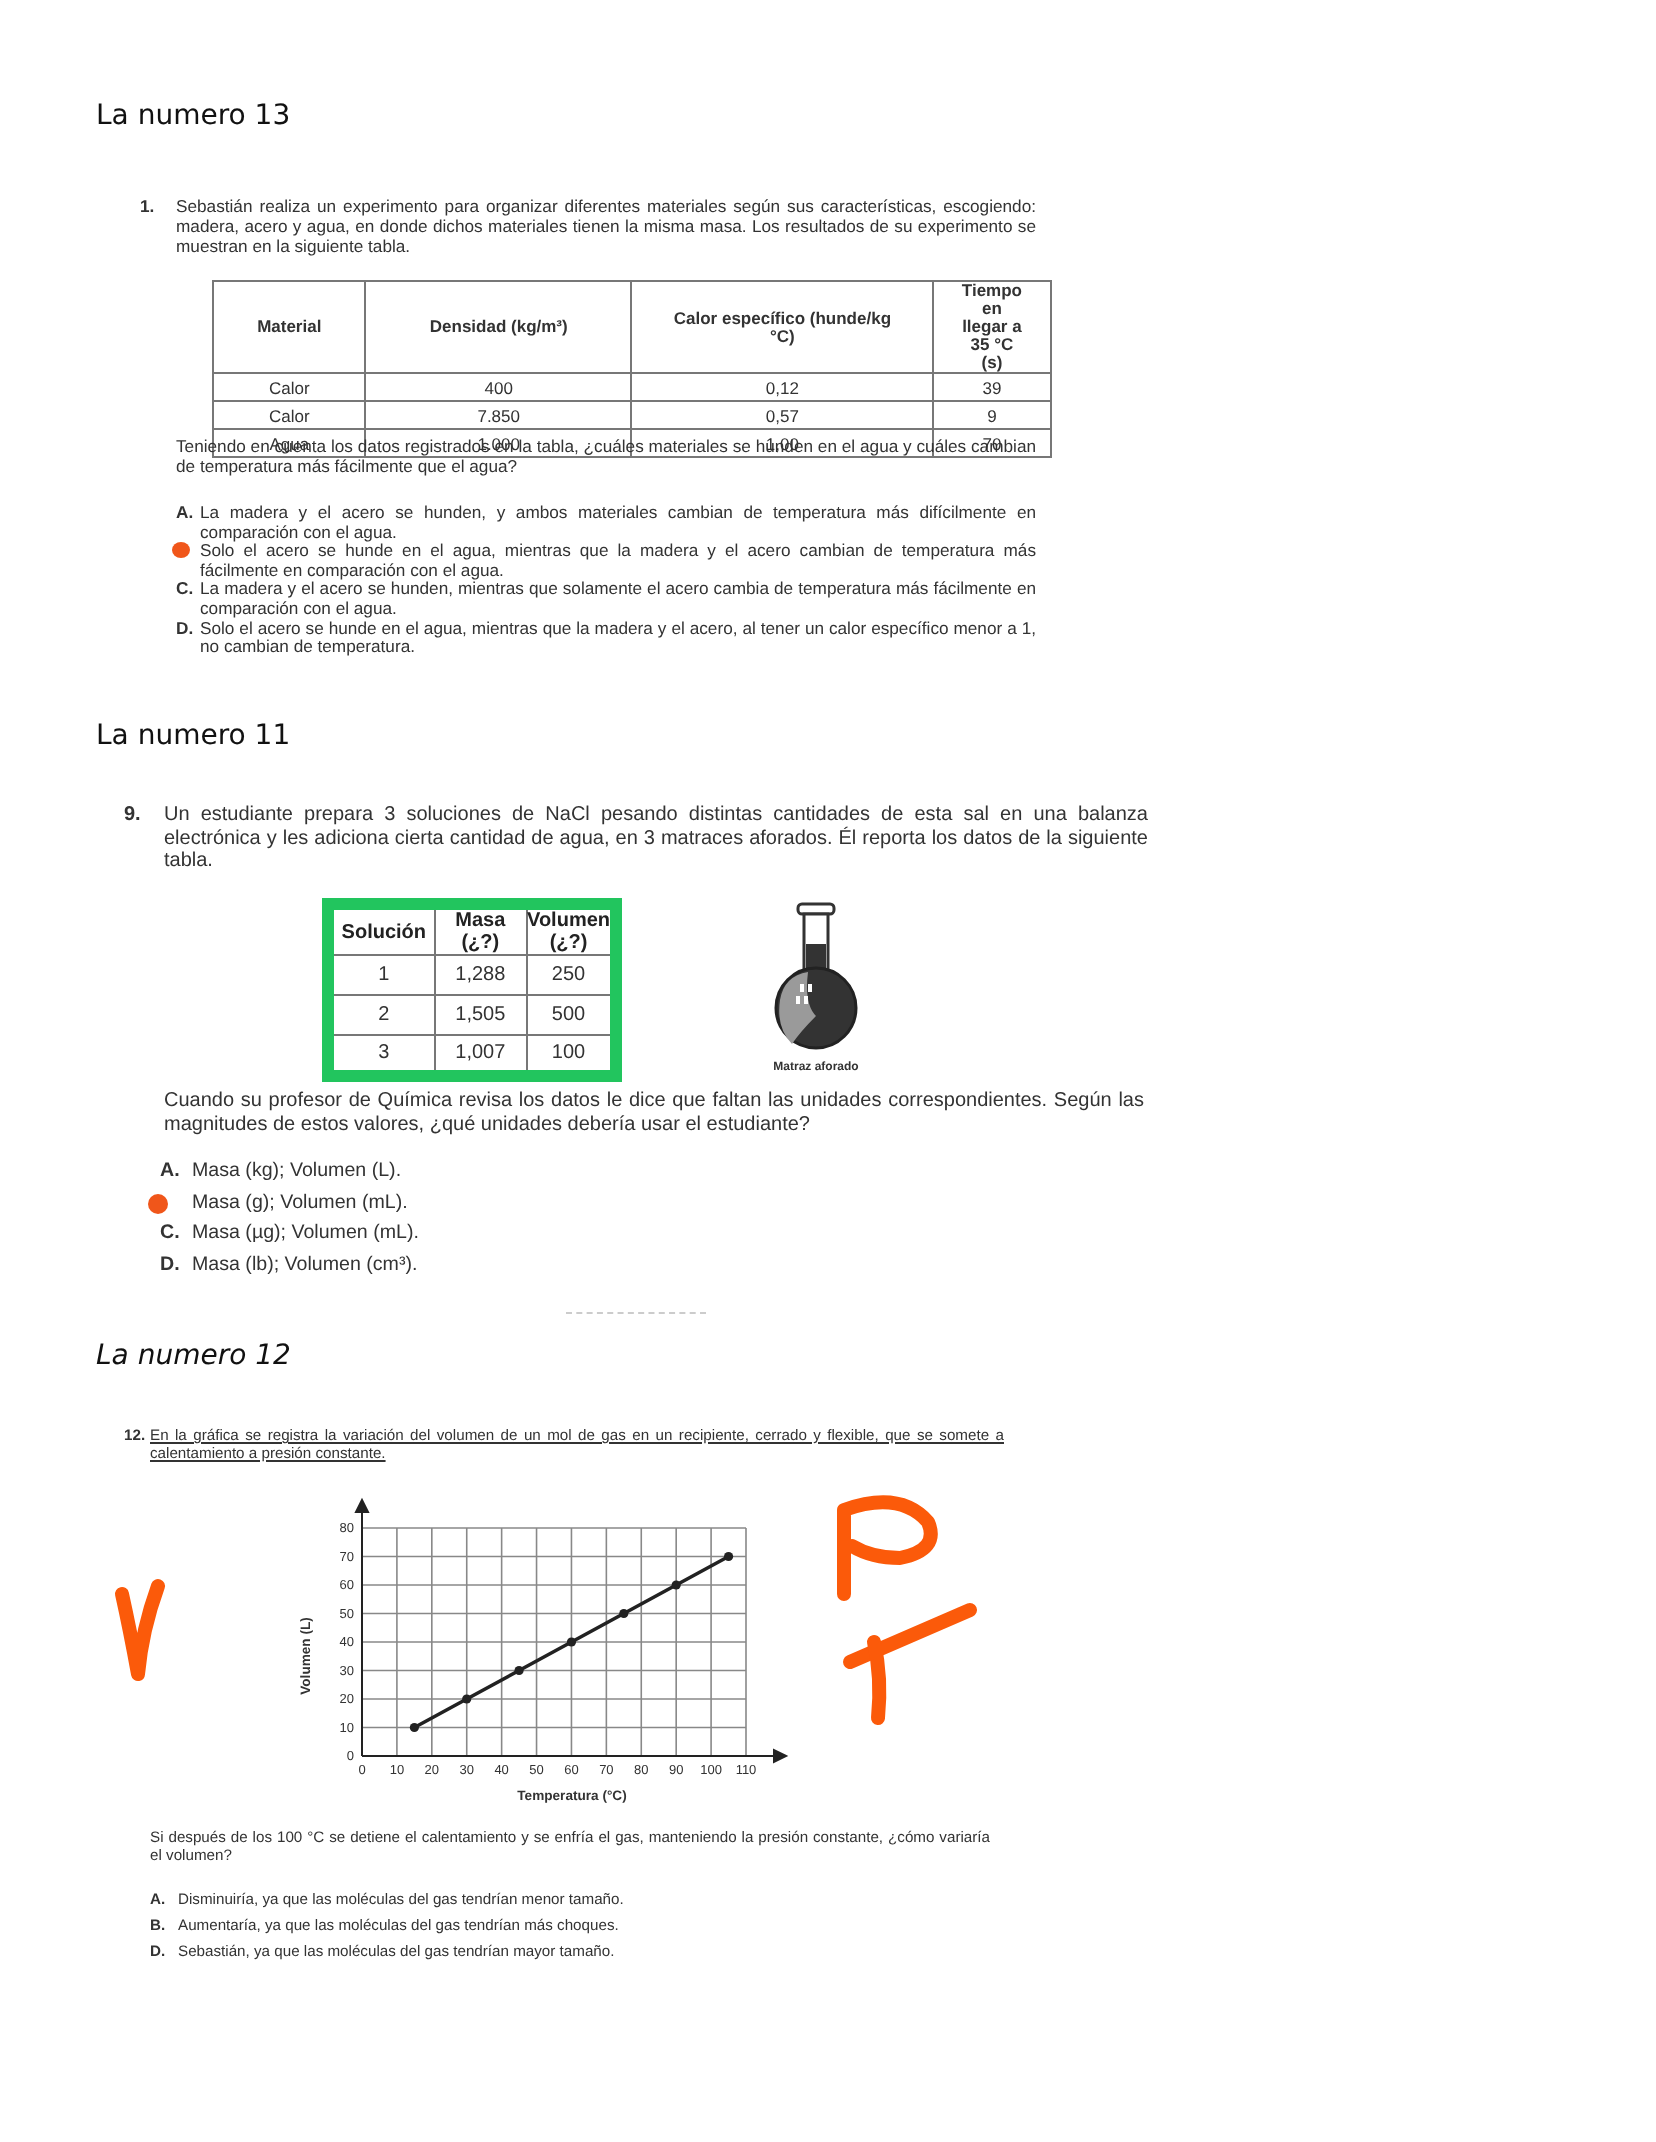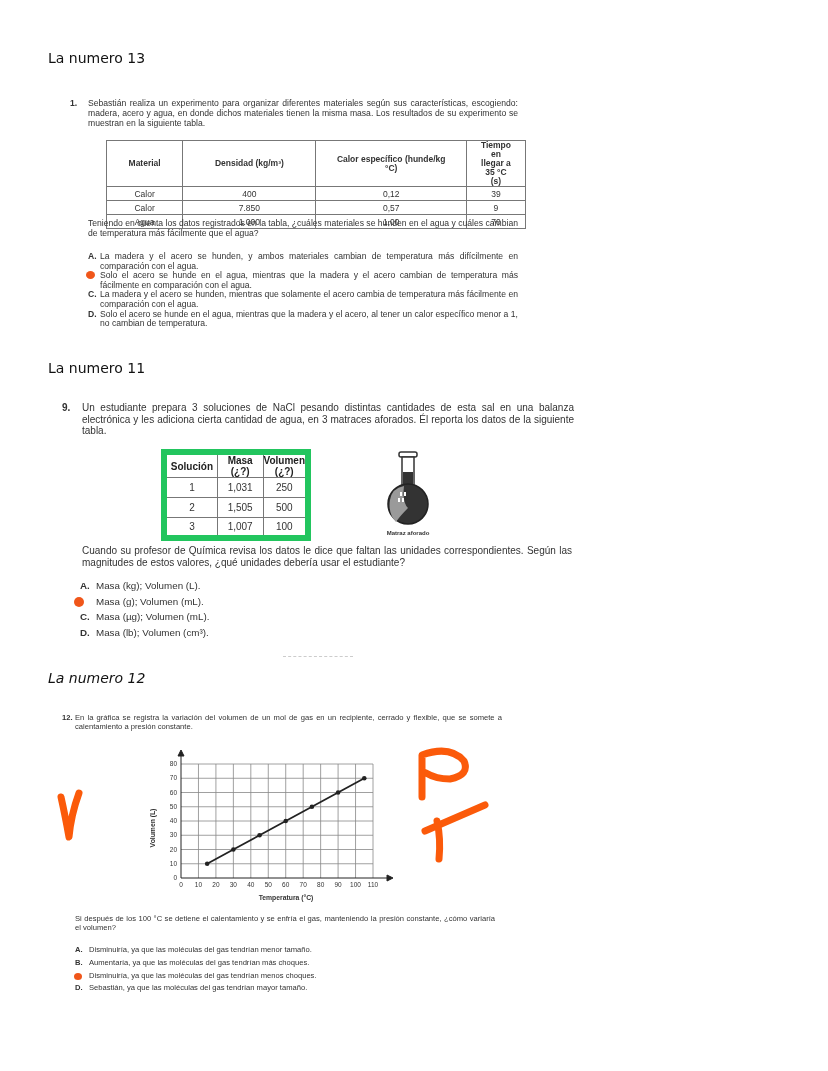--- a/index.html
+++ b/index.html
@@ -88,21 +88,21 @@
 
 <table style="left:161px; top:449px; width:150px; font-size:10px; border:6px solid #22c55e;">
   <tbody>
       <tr style="height:20px;">
     <th style="width:55px; color:#222;">Solución</th>
     <th style="width:58px; color:#222;">Masa (¿?)</th>
     <th style="color:#222;text-align:center;">Volumen (¿?)</th>
   </tr>
   <tr style="height:20px;">
     <td>1</td>
-    <td>1,031</td>
+    <td>1,288</td>
     <td>250</td>
   </tr>
   <tr style="height:20px;">
     <td>2</td>
     <td>1,505</td>
     <td>500</td>
   </tr>
   <tr style="height:20px;">
     <td>3</td>
     <td>1,007</td>
@@ -144,21 +144,21 @@
   <div class="opt" style="padding-left:16px;">
     <span class="letter">D.</span>
     <span>Masa (lb); Volumen (cm³).</span>
   </div>
 </div>
 
 <div style="position:absolute; left:283px; top:656px; width:70px; border-top:1px dashed #ccc;"></div>
 
 <div class="heading" style="top:670px;font-style:italic;">La numero 12</div>
 
-<div class="qtext" style="left:62px; top:713px; width:440px; padding-left:13px; box-sizing:border-box; font-size:7.6px; line-height:9px;">
+<div class="qtext" style="left:62px; top:713px; width:440px; padding-left:13px; box-sizing:border-box; font-size:7.6px; line-height:9px;text-decoration:underline;">
   <span class="qnum">12.</span>
   <span class="qbody">En la gráfica se registra la variación del volumen de un mol de gas en un recipiente, cerrado y flexible, que se somete a calentamiento a presión constante.</span>
 </div>
 
 <div class="chart" style="left:145px; top:748px; width:255px; height:155px;">
   <svg width="255" height="155" viewBox="0 0 255 155">
     <g id="grid" stroke="#888" stroke-width="0.8">
         <line x1="53.45454545454545" y1="16" x2="53.45454545454545" y2="130"></line>
         <line x1="70.9090909090909" y1="16" x2="70.9090909090909" y2="130"></line>
         <line x1="88.36363636363636" y1="16" x2="88.36363636363636" y2="130"></line>
@@ -239,20 +239,16 @@
 <div class="opts" style="left:75px; top:944px; width:420px; font-size:7.6px; line-height:12.8px;">
   <div class="opt" style="padding-left:14px;">
     <span class="letter">A.</span>
     <span>Disminuiría, ya que las moléculas del gas tendrían menor tamaño.</span>
   </div>
   <div class="opt" style="padding-left:14px;">
     <span class="letter">B.</span>
     <span>Aumentaría, ya que las moléculas del gas tendrían más choques.</span>
   </div>
   <div class="opt" style="padding-left:14px;">
-    <span class="mark" style="left:-1px; top:3px; width:8px; height:7px; background:#f0561a;"></span>
-    <span>Disminuiría, ya que las moléculas del gas tendrían menos choques.</span>
-  </div>
-  <div class="opt" style="padding-left:14px;">
     <span class="letter">D.</span>
     <span>Sebastián, ya que las moléculas del gas tendrían mayor tamaño.</span>
   </div>
 </div>
 
 </body></html>

